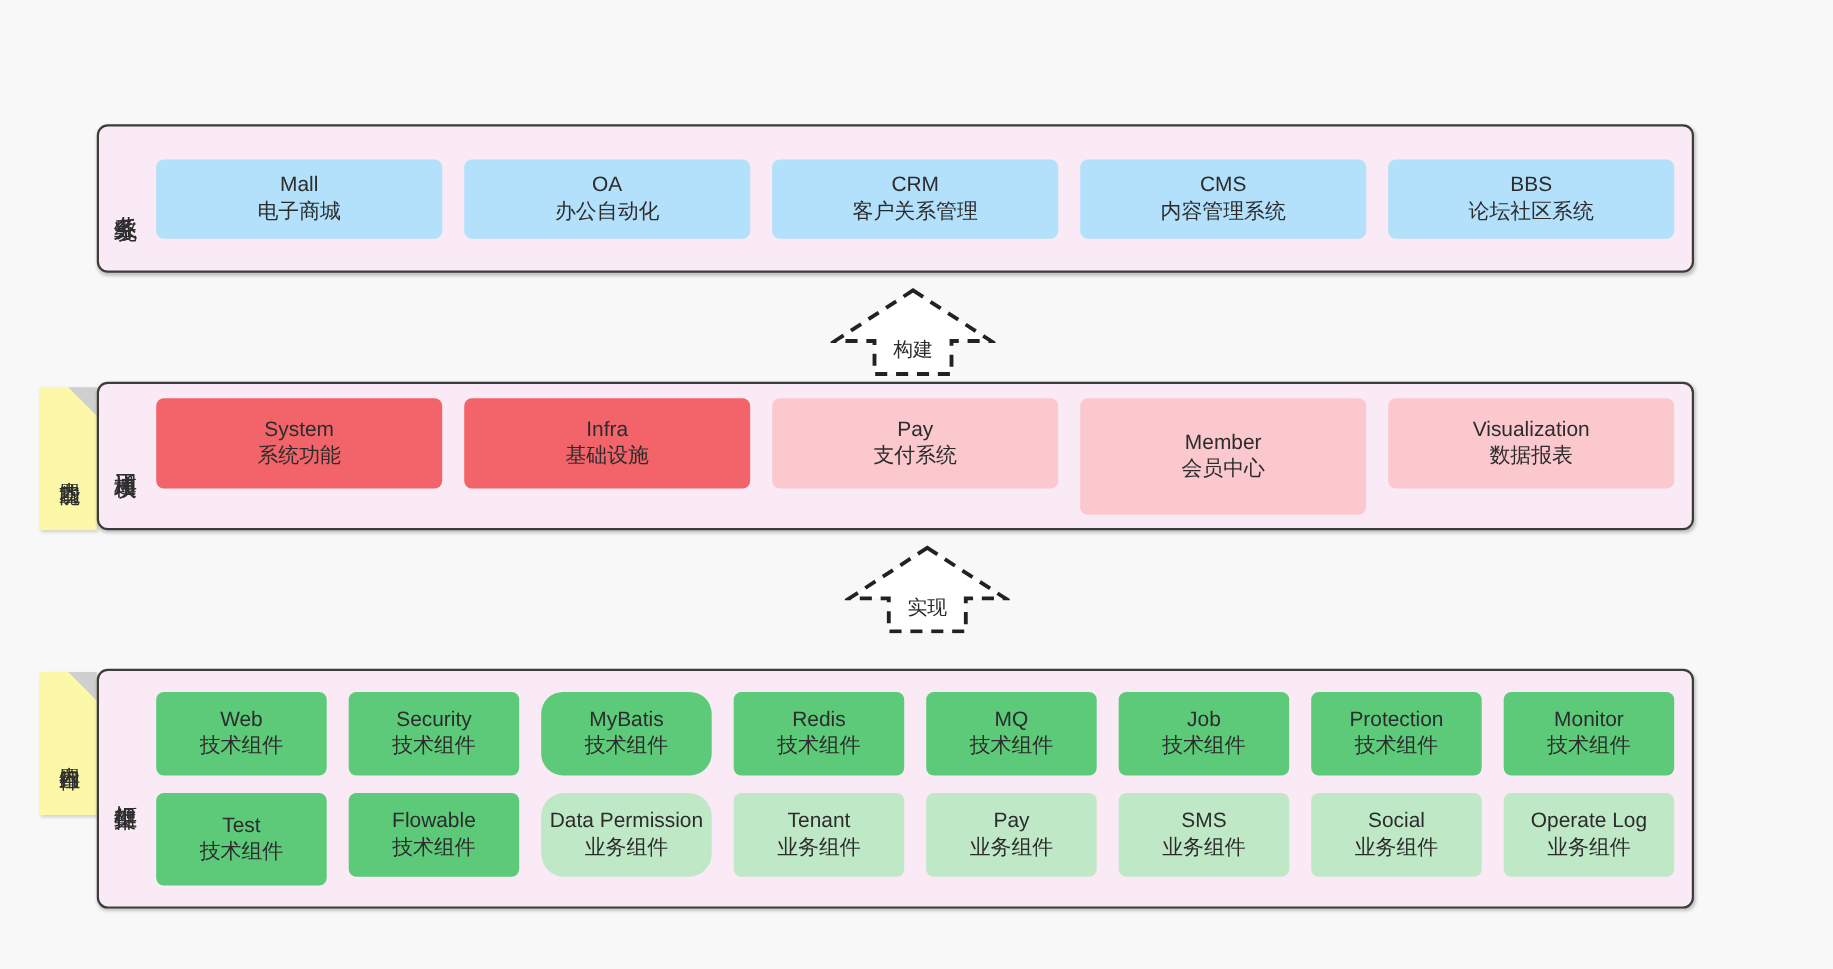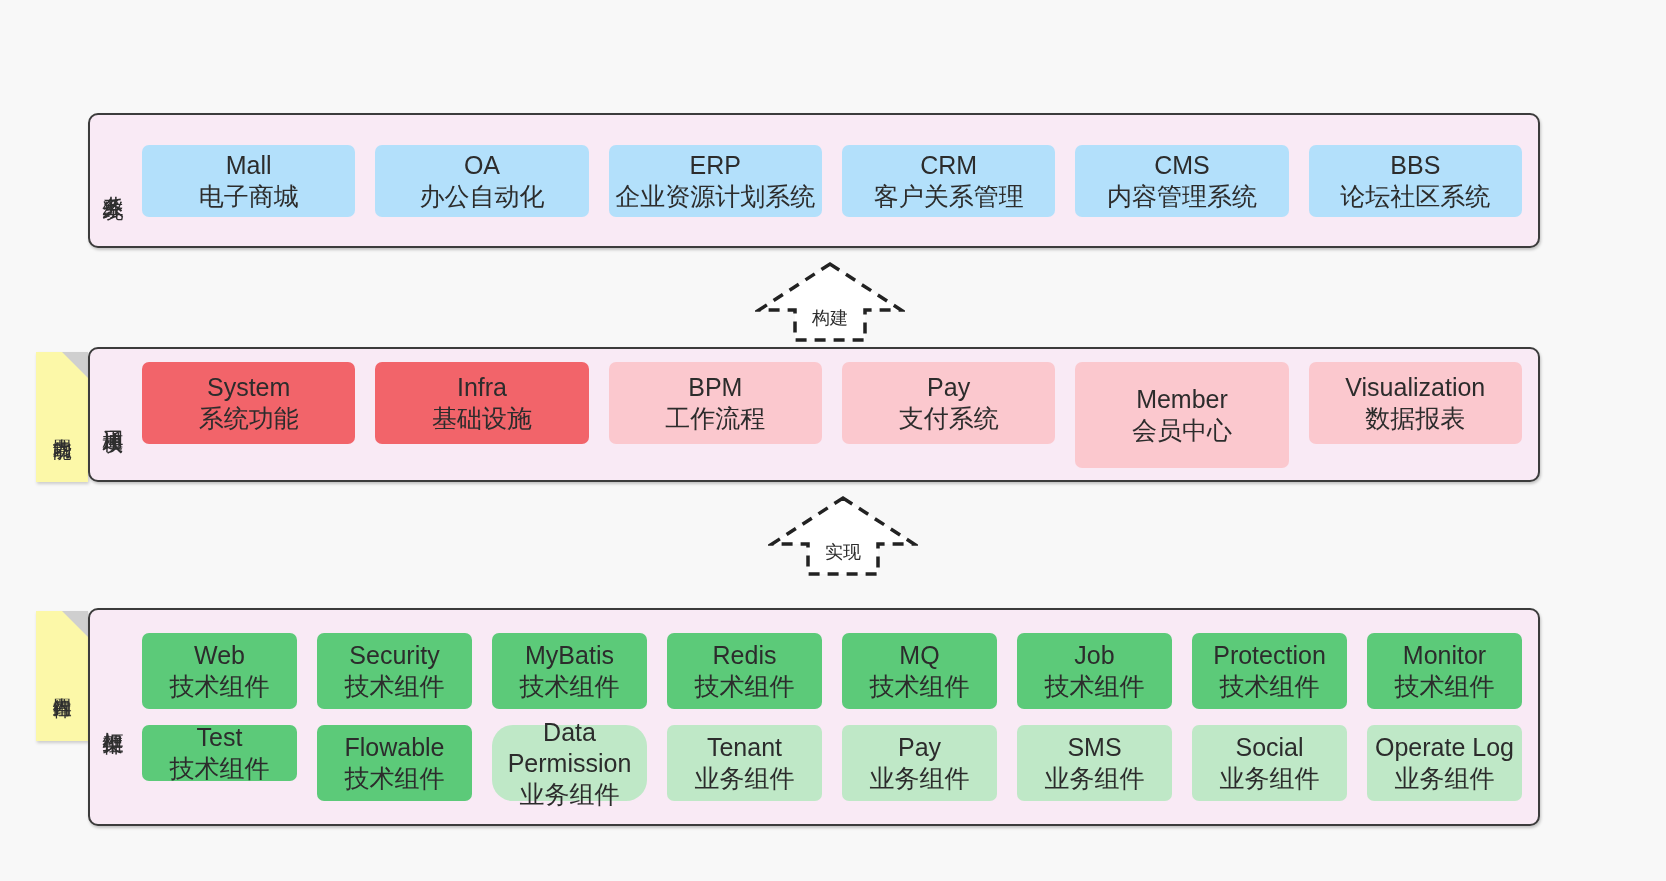--- a/index.html
+++ b/index.html
@@ -64,21 +64,21 @@
     align-items: stretch;
   }
   .card {
     flex: 1 1 0;
     border-radius: 7px;
     display: flex;
     flex-direction: column;
     align-items: center;
     justify-content: center;
     text-align: center;
-    font-size: 25px;
+    font-size: 19px;
     line-height: 1.24;
     color: #2c2c2c;
     box-sizing: border-box;
     padding: 4px 6px;
     min-width: 0;
   }
   .card .en { white-space: nowrap; }
   .card.wrap .en { white-space: normal; }
   .card .cn { }
 
@@ -144,24 +144,20 @@
       <div class="row">
         <div class="card c-blue" style="height:72px;">
           <div class="en">Mall</div>
           <div class="cn">电子商城</div>
         </div>
         <div class="card c-blue" style="height:72px;">
           <div class="en">OA</div>
           <div class="cn">办公自动化</div>
         </div>
         <div class="card c-blue" style="height:72px;">
-          <div class="en">ERP</div>
-          <div class="cn">企业资源计划系统</div>
-        </div>
-        <div class="card c-blue" style="height:72px;">
           <div class="en">CRM</div>
           <div class="cn">客户关系管理</div>
         </div>
         <div class="card c-blue" style="height:72px;">
           <div class="en">CMS</div>
           <div class="cn">内容管理系统</div>
         </div>
         <div class="card c-blue" style="height:72px;">
           <div class="en">BBS</div>
           <div class="cn">论坛社区系统</div>
@@ -187,24 +183,20 @@
       <div class="row">
         <div class="card c-red" style="height:82px;">
           <div class="en">System</div>
           <div class="cn">系统功能</div>
         </div>
         <div class="card c-red" style="height:82px;">
           <div class="en">Infra</div>
           <div class="cn">基础设施</div>
         </div>
         <div class="card c-pink" style="height:82px;">
-          <div class="en">BPM</div>
-          <div class="cn">工作流程</div>
-        </div>
-        <div class="card c-pink" style="height:82px;">
           <div class="en">Pay</div>
           <div class="cn">支付系统</div>
         </div>
         <div class="card c-pink" style="height:106px;">
           <div class="en">Member</div>
           <div class="cn">会员中心</div>
         </div>
         <div class="card c-pink" style="height:82px;">
           <div class="en">Visualization</div>
           <div class="cn">数据报表</div>
@@ -230,21 +222,21 @@
 
       <div class="row">
         <div class="card c-green" style="height:76px;">
           <div class="en">Web</div>
           <div class="cn">技术组件</div>
         </div>
         <div class="card c-green" style="height:76px;">
           <div class="en">Security</div>
           <div class="cn">技术组件</div>
         </div>
-        <div class="card c-green" style="height:76px;">
+        <div class="card c-green" style="height:76px;border-radius:20px;">
           <div class="en">MyBatis</div>
           <div class="cn">技术组件</div>
         </div>
         <div class="card c-green" style="height:76px;">
           <div class="en">Redis</div>
           <div class="cn">技术组件</div>
         </div>
         <div class="card c-green" style="height:76px;">
           <div class="en">MQ</div>
           <div class="cn">技术组件</div>
@@ -257,21 +249,21 @@
           <div class="en">Protection</div>
           <div class="cn">技术组件</div>
         </div>
         <div class="card c-green" style="height:76px;">
           <div class="en">Monitor</div>
           <div class="cn">技术组件</div>
         </div>
       </div>
 
       <div class="row">
-        <div class="card c-green" style="height:56px;">
+        <div class="card c-green" style="height:84px;">
           <div class="en">Test</div>
           <div class="cn">技术组件</div>
         </div>
         <div class="card c-green" style="height:76px;">
           <div class="en">Flowable</div>
           <div class="cn">技术组件</div>
         </div>
         <div class="card c-greenlight wrap" style="height:76px;border-radius:21px;">
           <div class="en">Data Permission</div>
           <div class="cn">业务组件</div>

